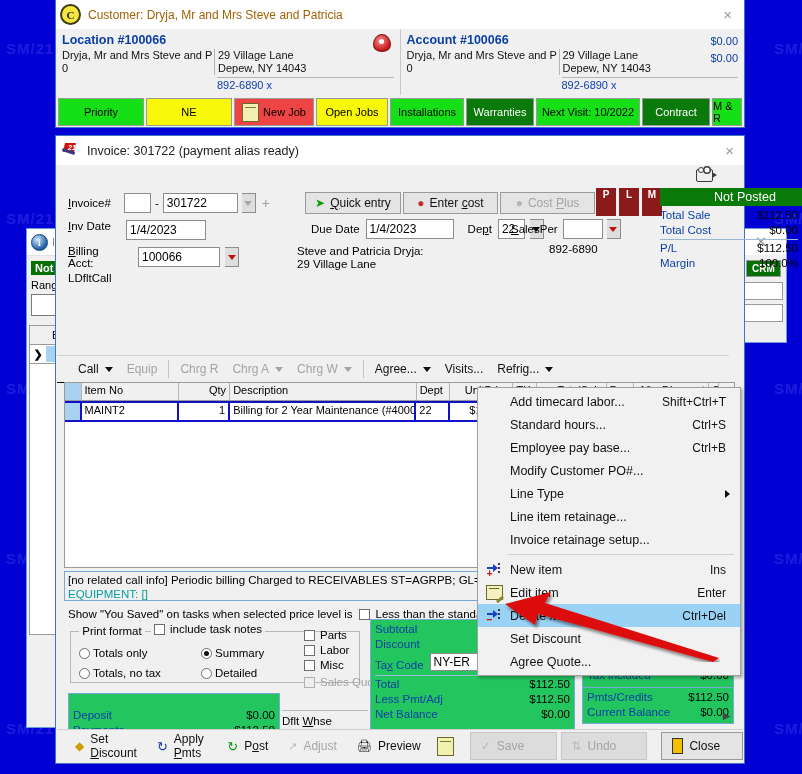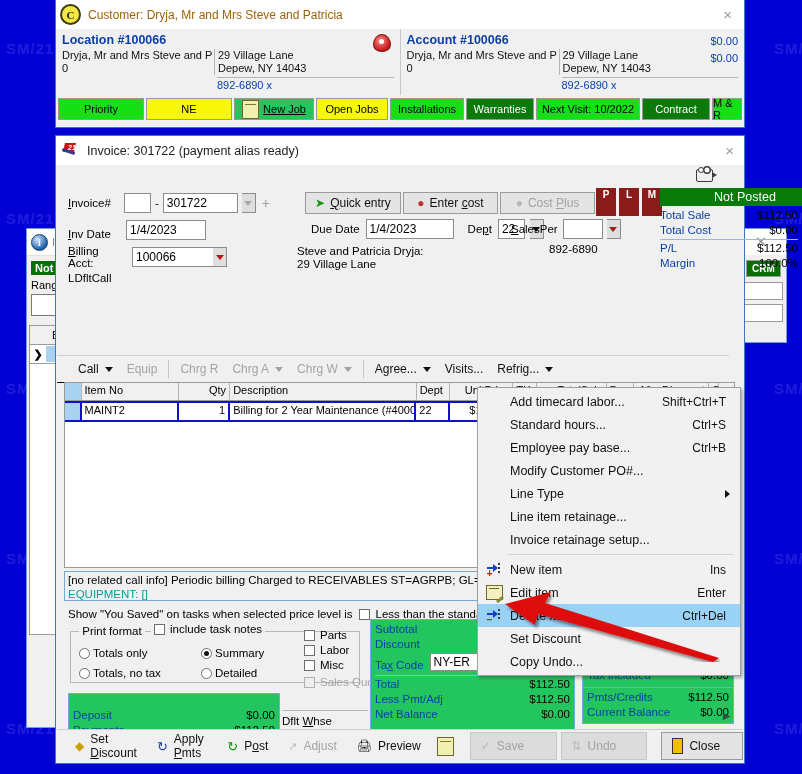--- a/index.html
+++ b/index.html
@@ -80,27 +80,27 @@
   .cust-ph{font-size:11px;color:#0b3fa8;border-top:1px solid #b5b5b5;
      margin-top:2px;padding-top:1px;margin-left:155px;}
   .map-pin{position:absolute;right:9px;top:5px;width:16px;height:16px;
      border-radius:50% 50% 50% 50%/60% 60% 40% 40%;
      background:radial-gradient(circle at 40% 35%,#ff8a8a,#c41a1a 70%);
      border:1px solid #7a0d0d;}
   .map-pin:after{content:"";position:absolute;left:5px;top:4px;width:5px;height:5px;
      border-radius:50%;background:#ffffff;}
   .amt-col{position:absolute;right:6px;top:4px;text-align:right;color:#0b3fa8;
      font-size:11px;line-height:17px;}
-  #cust-tabs{display:flex;height:22px;margin:3px 2px 0 2px;gap:2px;}
+  #cust-tabs{display:flex;height:28px;margin:3px 2px 0 2px;gap:2px;}
   .tab{flex:1;display:flex;align-items:center;justify-content:center;
      font-size:11px;border:1px solid #9a9a9a;box-sizing:border-box;}
   .tab.lime{background:#15e015;color:#000;}
   .tab.yellow{background:#f7f70a;color:#000;}
   .tab.dgreen{background:#0a7a0a;color:#fff;}
-  .tab.gray{background:#22c55e;color:#000;text-decoration:underline;}
+  .tab.gray{background:#ef4444;color:#000;}
   .tab-note{width:15px;height:17px;background:#f2f0b0;border:1px solid #6a6a2a;
      margin-right:4px;position:relative;}
   .tab-note:before{content:"";position:absolute;left:2px;top:3px;right:2px;
      border-top:1px solid #7a7a3a;box-shadow:0 3px 0 -0.5px #7a7a3a,0 6px 0 -0.5px #7a7a3a,0 9px 0 -0.5px #7a7a3a;}
 
   
   #inv{position:absolute;left:55px;top:135px;width:690px;height:629px;
      background:#f0f0f0;border:1px solid #3a76c4;box-sizing:border-box;
      display:flex;flex-direction:column;}
   #inv-title{height:29px;background:#fff;display:flex;align-items:center;
@@ -422,26 +422,26 @@
       <span class="lbl" style="width:52px"><u>I</u>nvoice#</span>
       <input class="tin ctr" style="width: 27px;" value="">
       <span class="lbl">-</span>
       <input class="tin" style="width: 75px;" value="301722">
       <span class="combo-arrow dis">
           <b></b>
         </span>
       <span class="lbl" style="color:#a3a3a3;font-size:14px;padding-left:2px">+</span>
     </div>
 
-    <div style="position:absolute;left:12px;top:55px;display:flex;align-items:flex-end;gap:6px;">
+    <div style="position:absolute;left:12px;top:55px;display:flex;align-items:flex-start;gap:6px;">
       <span class="lbl" style="width:52px"><u>I</u>nv Date</span>
       <input class="tin" style="width: 80px;" value="1/4/2023">
     </div>
 
-    <div style="position:absolute;left:12px;top:80px;display:flex;align-items:center;gap:0;">
+    <div style="position:absolute;left:12px;top:80px;display:flex;align-items:center;gap:6px;">
       <span class="lbl" style="width:52px"><u>B</u>illing Acct:</span>
       <input class="tin" style="width: 82px; margin-left: 12px;" value="100066">
       <span class="combo-arrow" style="margin-left:-1px">
           <b></b>
         </span>
     </div>
 
     <div class="lbl" style="position:absolute;left:12px;top:107px">LDfltCall</div>
 
     <div style="position:absolute;left:249px;top:27px;display:flex;gap:2px;">
@@ -811,21 +811,21 @@
     <span class="lb">Delete item</span>
     <span class="ac">Ctrl+Del</span>
   </div>
   <div class="mi">
     <span class="ic"></span>
     <span class="lb">Set Discount</span>
     <span class="ac"></span>
   </div>
   <div class="mi">
     <span class="ic"></span>
-    <span class="lb">Copy Undo...</span>
+    <span class="lb">Agree Quote...</span>
     <span class="ac"></span>
   </div>
 </div>
 
 <svg id="redarrow" viewBox="0 0 215 70">
   <defs>
     <filter id="sh" x="-20%" y="-20%" width="160%" height="160%">
       <feDropShadow dx="2" dy="3" stdDeviation="1.6" flood-color="#000" flood-opacity="0.45"></feDropShadow>
     </filter>
   </defs>

